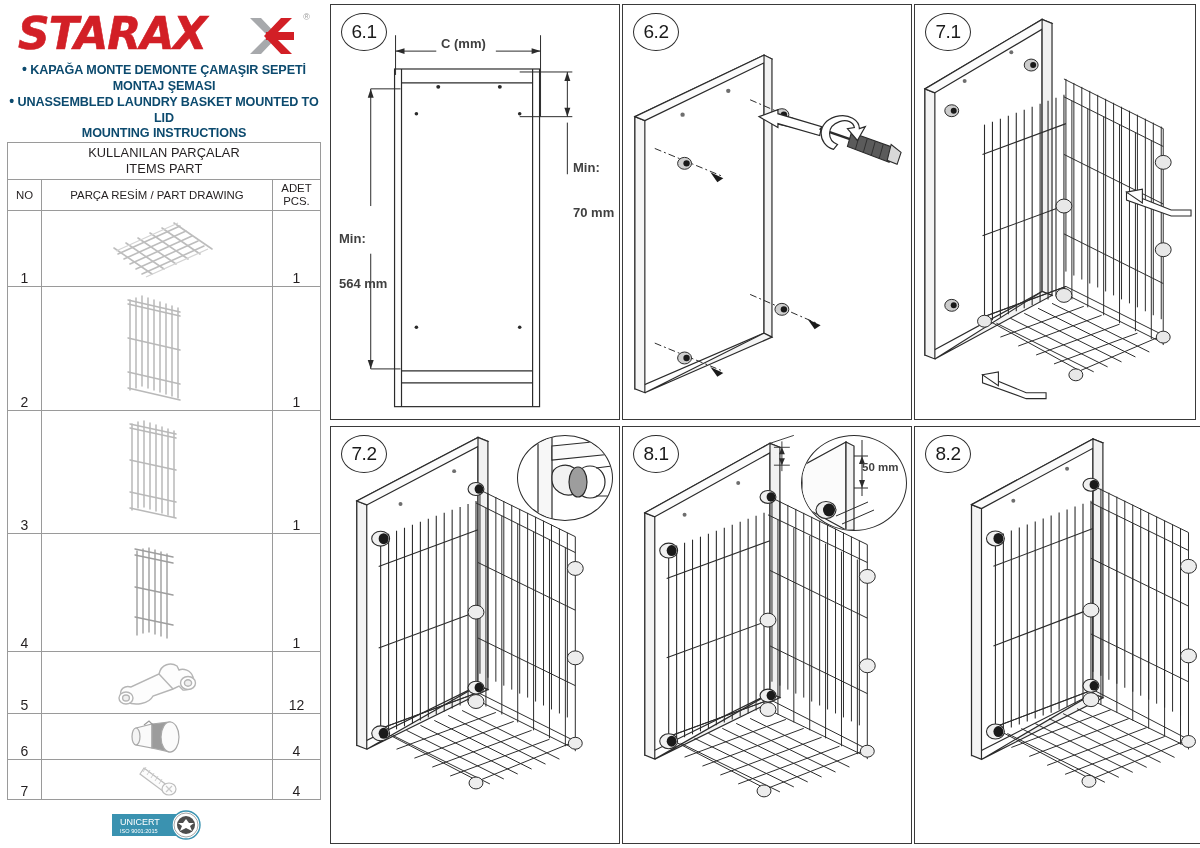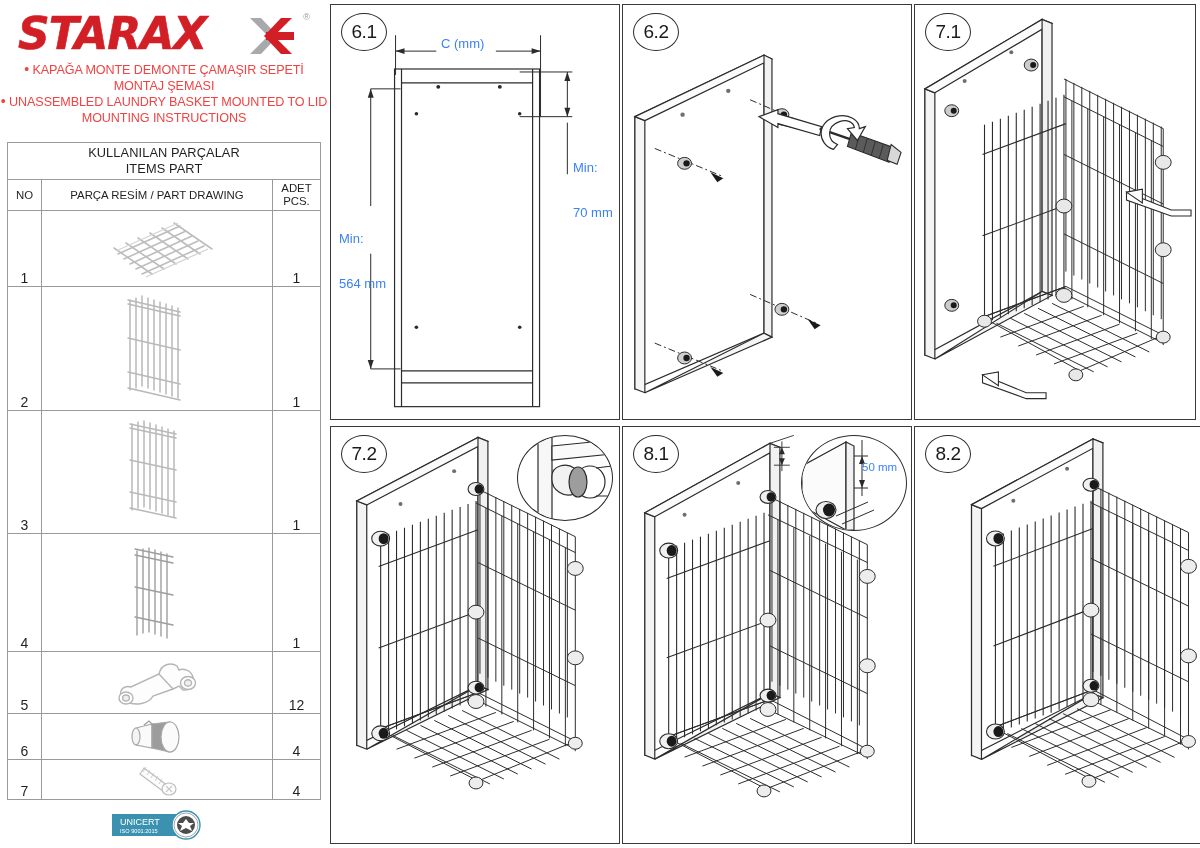--- a/index.html
+++ b/index.html
@@ -10,21 +10,21 @@
   .left{position:absolute;left:0;top:0;width:328px;height:848px;}
 
   .logo-wrap{position:absolute;left:18px;top:8px;width:294px;height:52px;}
   .logo-text{font-family:"DejaVu Sans",sans-serif;font-weight:bold;font-style:italic;
     font-size:44px;letter-spacing:-1px;color:#d21f26;line-height:52px;
     -webkit-text-stroke:0.6px #d21f26;}
   .logo-x{position:absolute;right:18px;top:8px;width:46px;height:40px;}
   .reg{position:absolute;right:2px;top:4px;font-size:9px;color:#9a9a9a;font-family:"Liberation Sans",sans-serif;}
 
   .subtitle{position:absolute;left:0;top:62px;width:328px;text-align:center;
-    font-size:12.6px;line-height:15.5px;color:#ef4444;letter-spacing:-0.1px;}
+    font-size:12.6px;line-height:15.5px;color:#0c4a6e;letter-spacing:-0.1px;font-weight:bold;}
   .bullet-line{position:relative;}
   .bullet-line .bullet{font-size:14px;line-height:15.5px;}
 
   
   .ptable{position:absolute;left:7px;top:142px;width:314px;border:1.3px solid #555;
     border-collapse:collapse;}
   .ptable td,.ptable th{border:1px solid #9a9a9a;padding:0;}
   .tbl-title{height:36px;text-align:center;font-size:12.8px;line-height:16px;
     font-weight:normal;color:#231f20;letter-spacing:.1px;}
   .hdr{height:30px;text-align:center;font-size:11.4px;color:#231f20;line-height:13px;}
@@ -46,21 +46,21 @@
   .p82{left:914px;top:426px;width:336px;height:418px;}
 
   .badge{position:absolute;left:10px;top:8px;width:44px;height:36px;
     border:1.6px solid #2b2b2b;border-radius:50%/50%;
     display:flex;align-items:center;justify-content:center;
     font-size:19px;color:#1a1a1a;background:#fff;z-index:6;letter-spacing:-.4px;}
 
   .pbody{position:absolute;inset:0;}
   .pbody svg{display:block;width:100%;height:100%;}
 
-  .dimlabel{position:absolute;font-size:13px;color:#3b82f6;line-height:15px;white-space:pre;}
+  .dimlabel{position:absolute;font-size:13px;color:#404040;line-height:15px;white-space:pre;font-weight:bold;}
 
   .screwbox{position:absolute;right:6px;bottom:5px;width:90px;height:44px;
     border:1.2px solid #3a3a3a;background:#fff;display:flex;align-items:center;}
   .screwbox .txt{margin-left:2px;text-align:right;flex:1;padding-right:5px;
     font-size:12.5px;line-height:15px;color:#1a1a1a;}
 
   .detailcirc{position:absolute;border:1.4px solid #2b2b2b;border-radius:50%;
     overflow:hidden;background:#fff;}
 </style>
 </head>

